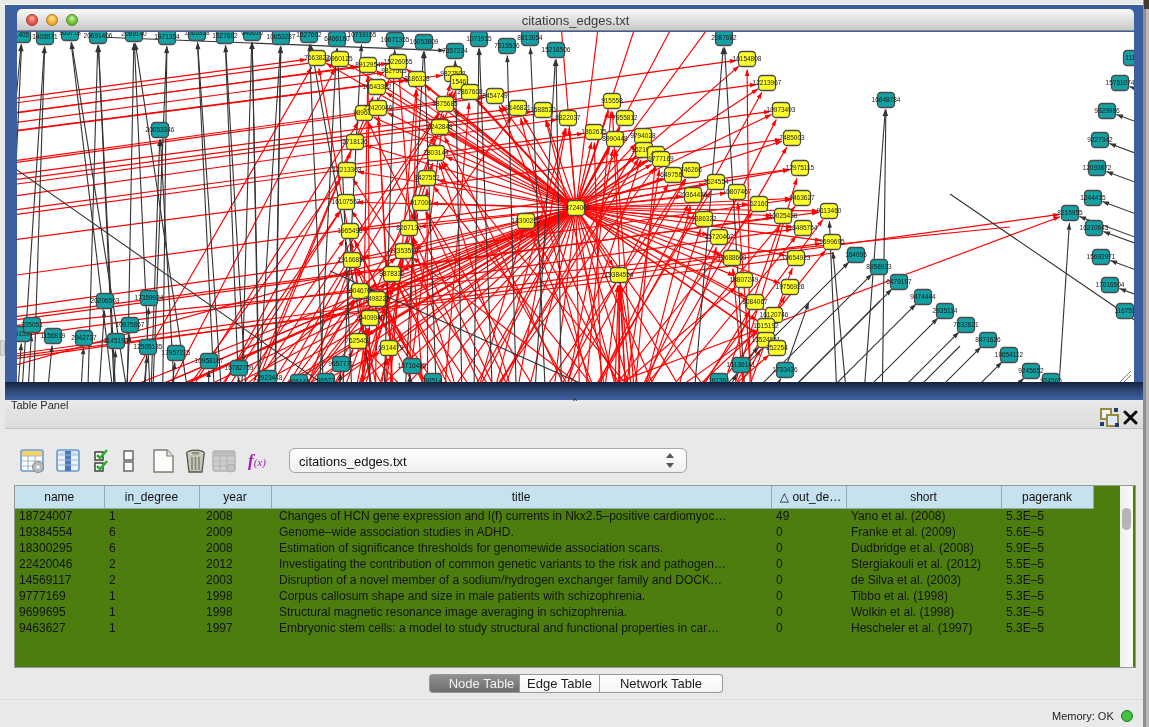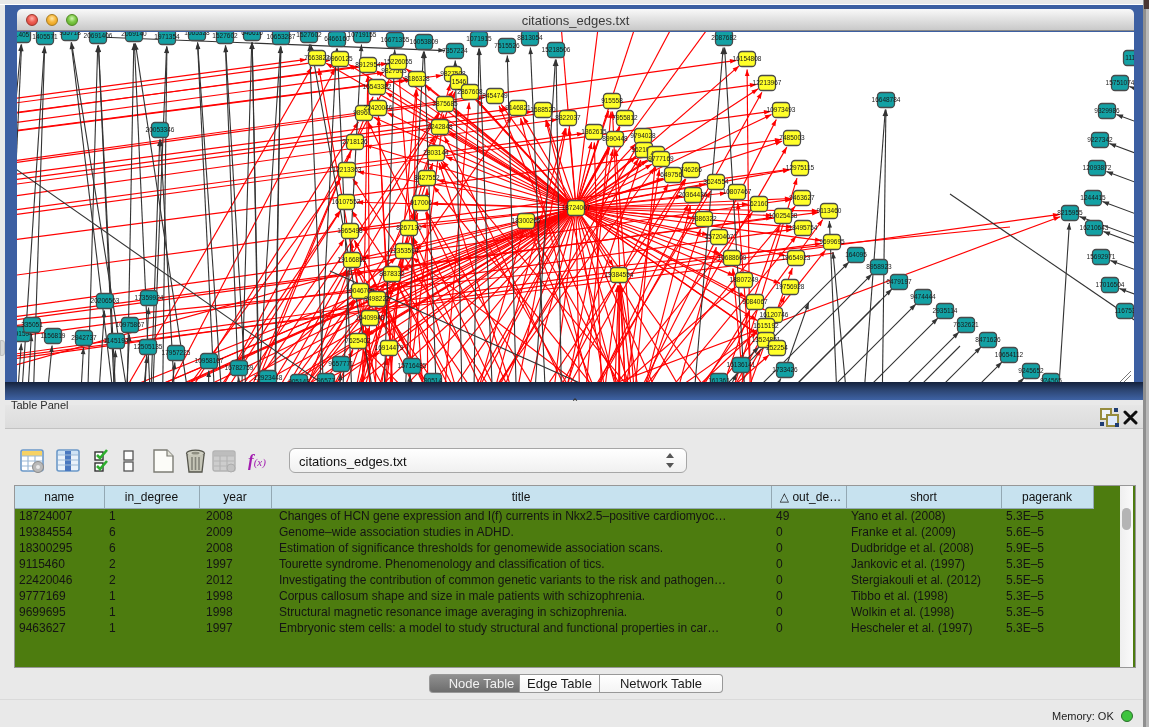--- a/index.html
+++ b/index.html
@@ -1116,36 +1116,36 @@
         <tr>
           <td class="c0">18300295</td>
           <td class="c1">6</td>
           <td class="c2">2008</td>
           <td class="c3">Estimation of significance thresholds for genomewide association scans.</td>
           <td class="c4">0</td>
           <td class="c5">Dudbridge et al. (2008)</td>
           <td class="c6">5.9E–5</td>
         </tr>
         <tr>
-          <td class="c0">9115460</td>
-          <td class="c1">2</td>
-          <td class="c2">1997</td>
-          <td class="c3">Tourette syndrome. Phenomenology and classification of tics.</td>
-          <td class="c4">0</td>
-          <td class="c5">Jankovic et al. (1997)</td>
-          <td class="c6">5.3E–5</td>
-        </tr>
-        <tr>
           <td class="c0">22420046</td>
           <td class="c1">2</td>
           <td class="c2">2012</td>
           <td class="c3">Investigating the contribution of common genetic variants to the risk and pathogen…</td>
           <td class="c4">0</td>
           <td class="c5">Stergiakouli et al. (2012)</td>
           <td class="c6">5.5E–5</td>
+        </tr>
+        <tr>
+          <td class="c0">14569117</td>
+          <td class="c1">2</td>
+          <td class="c2">2003</td>
+          <td class="c3">Disruption of a novel member of a sodium/hydrogen exchanger family and DOCK…</td>
+          <td class="c4">0</td>
+          <td class="c5">de Silva et al. (2003)</td>
+          <td class="c6">5.3E–5</td>
         </tr>
         <tr>
           <td class="c0">9777169</td>
           <td class="c1">1</td>
           <td class="c2">1998</td>
           <td class="c3">Corpus callosum shape and size in male patients with schizophrenia.</td>
           <td class="c4">0</td>
           <td class="c5">Tibbo et al. (1998)</td>
           <td class="c6">5.3E–5</td>
         </tr>

